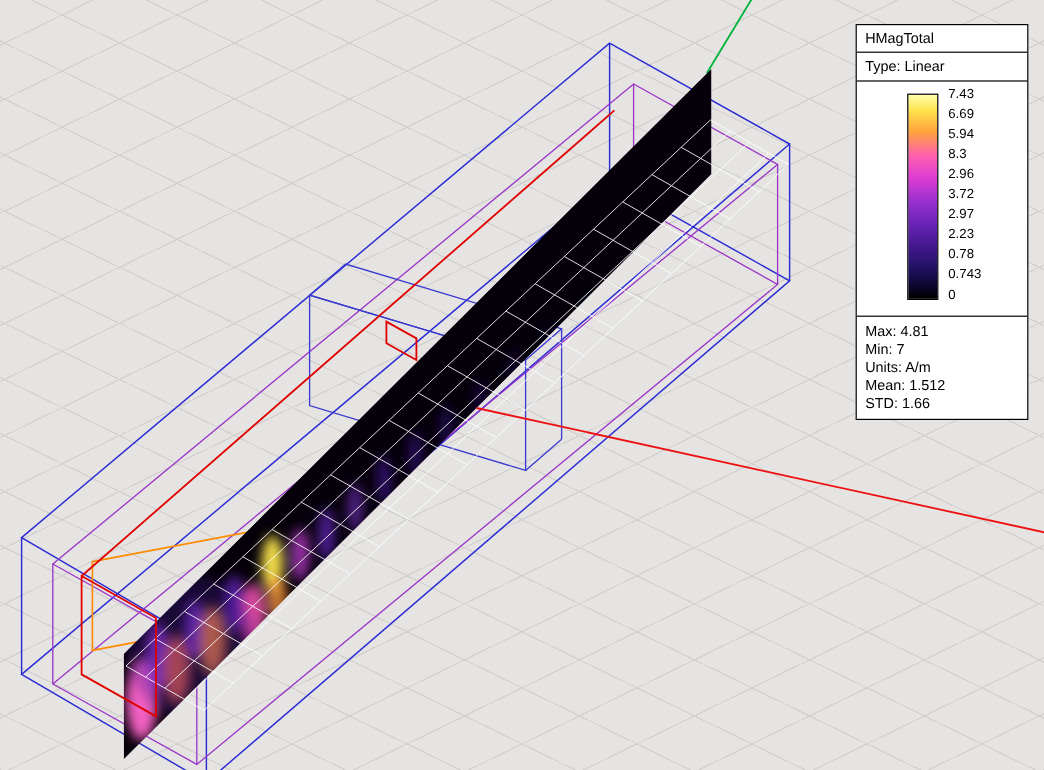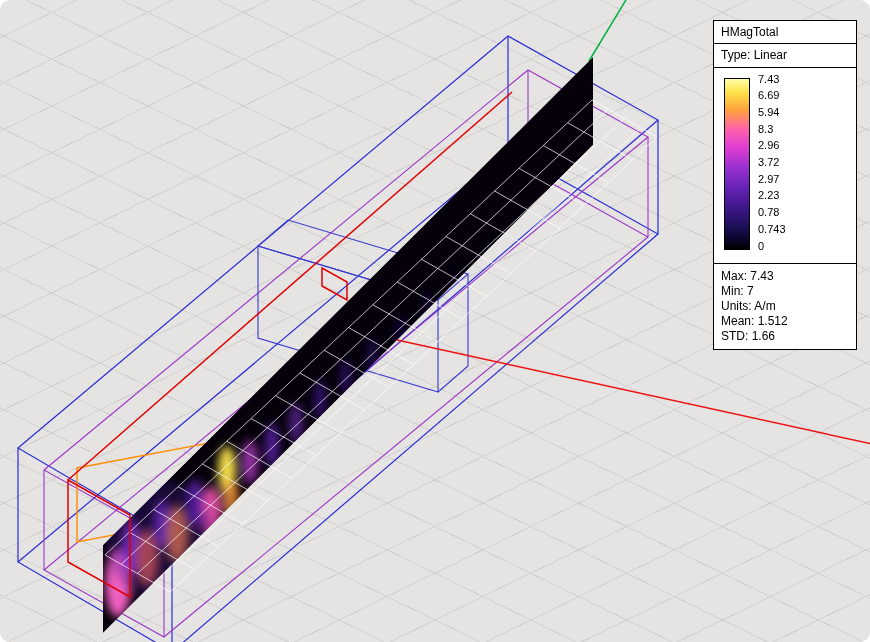--- a/index.html
+++ b/index.html
@@ -6,31 +6,30 @@
   .screen {
     position:relative;
     width:870px; height:642px;
     overflow:hidden;
     background-color:#e5e4e2;
     background-image:
       repeating-linear-gradient(26deg,  #d2d1cf 0px, #d2d1cf 1px, transparent 1px, transparent 42px),
       repeating-linear-gradient(-26deg, #d2d1cf 0px, #d2d1cf 1px, transparent 1px, transparent 42px);
     font-family:"Liberation Sans", sans-serif;
     color:#000;
-    border-radius:10px;
   }
   svg.scene { position:absolute; left:0; top:0; }
 
   .legend {
     position:absolute; left:713px; top:20px; width:142px;
     background:#ffffff; border:1px solid #000;
     font-size:12px; line-height:1.2;
   }
   .legend-cell { border-bottom:1px solid #000; padding:4px 7px; }
-  .legend-scale { display:flex; border-bottom:1px solid #000; padding:10px 6px 10px 10px; }
+  .legend-scale { display:flex; border-bottom:1px solid #000; padding:10px 6px 10px 10px;justify-content:center; }
   .colorbar {
     width:24px; height:170px; border:1px solid #000; flex:0 0 auto;
     background:linear-gradient(to bottom,
       #ffffa8 0%, #ffe14a 8%, #ffa43c 18%, #ff5fae 30%, #e13ed2 40%,
       #9a30cf 52%, #6a24b8 63%, #43188f 74%, #241266 84%, #0c0733 93%, #000000 100%);
   }
   .scale-labels {
     display:flex; flex-direction:column; justify-content:space-between;
     height:180px; margin:-5px 0 0 8px; font-size:11px;
   }
@@ -160,21 +159,21 @@
           <div>2.96</div>
           <div>3.72</div>
           <div>2.97</div>
           <div>2.23</div>
           <div>0.78</div>
           <div>0.743</div>
           <div>0</div>
         </div>
     </div>
     <div class="legend-stats">
-        <div>Max: 7.43</div>
+        <div>Max: 4.81</div>
         <div>Min: 7</div>
         <div>Units: A/m</div>
         <div>Mean: 1.512</div>
         <div>STD: 1.66</div>
       </div>
   </div>
 
 </div>
 
 </body></html>

